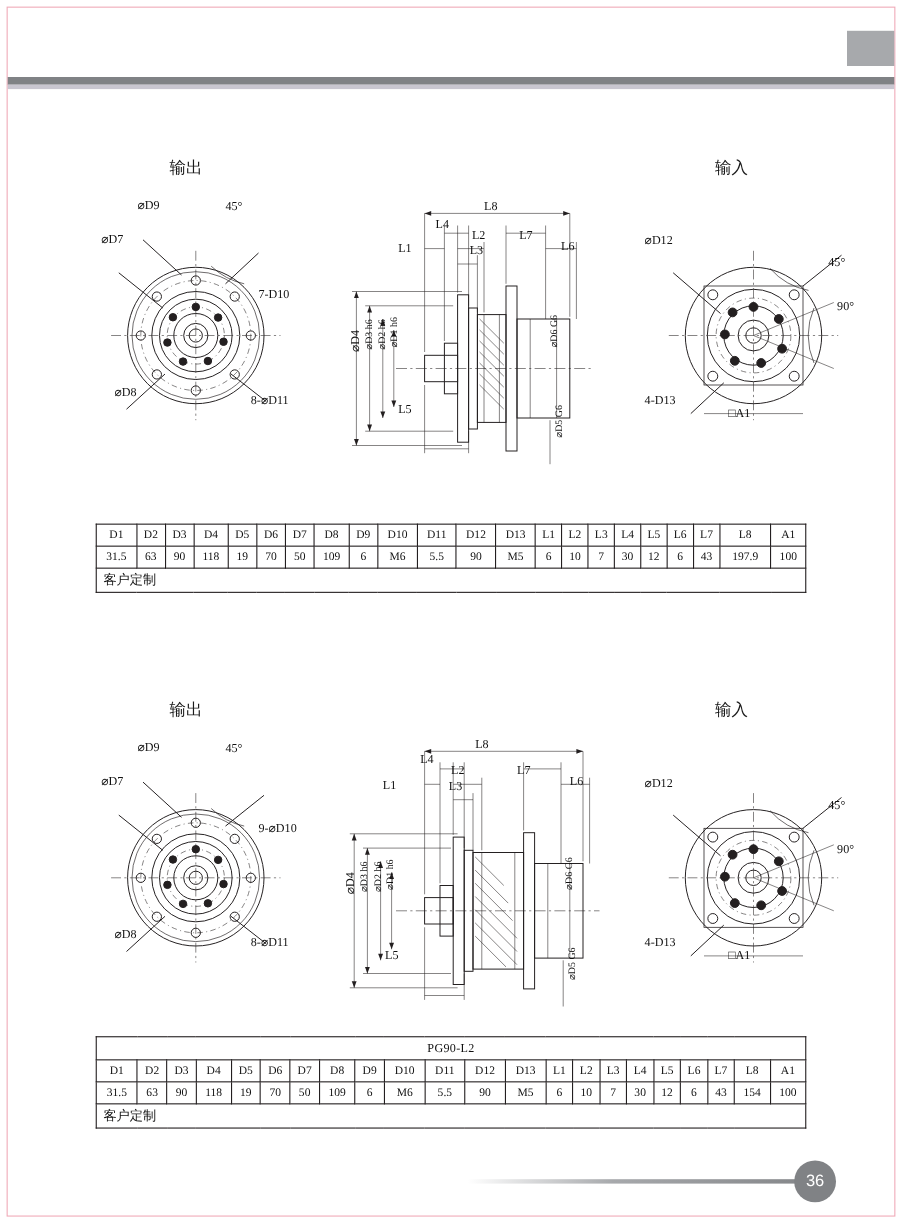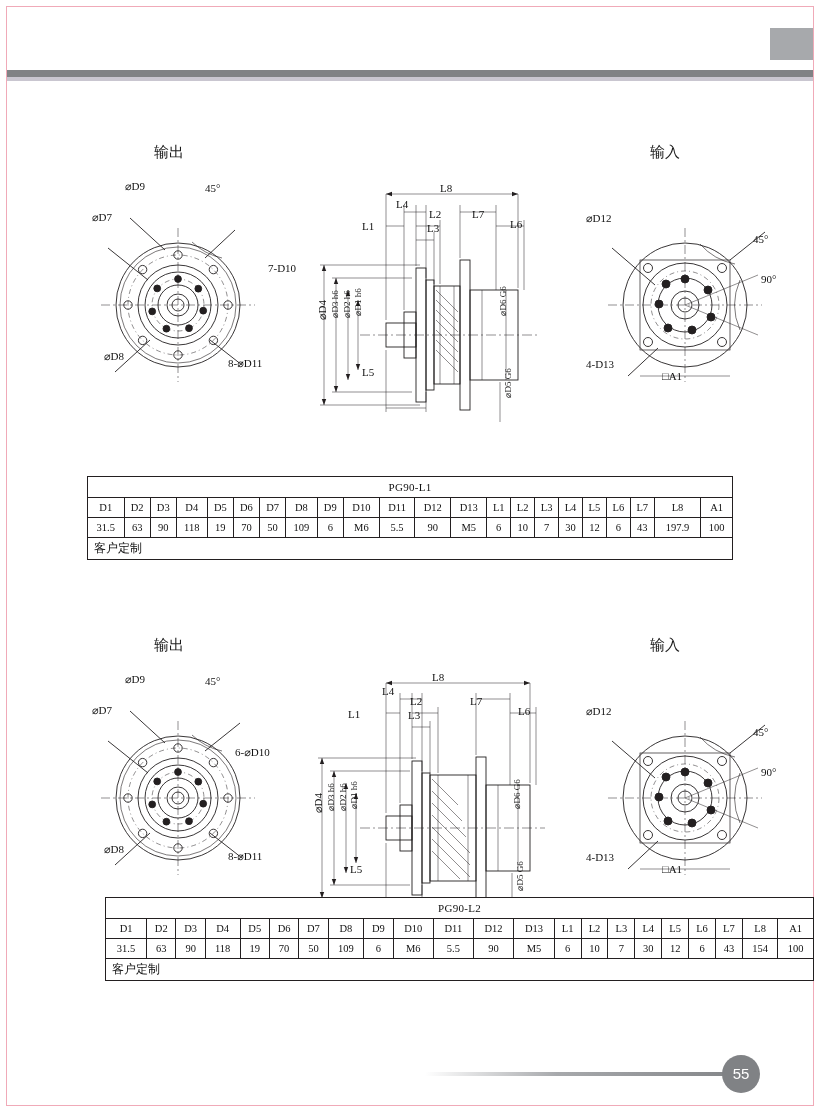--- a/index.html
+++ b/index.html
@@ -129,21 +129,21 @@
       <line x1="165" y1="50" x2="135" y2="78"></line>
       <line x1="172" y1="185" x2="140" y2="160"></line>
 
       <path d="M122 62 A62 62 0 0 0 152 78" stroke-width="0.6"></path>
     </g>
   </svg>
   <div class="abs lbl" style="left:125px;top:60px;">⌀D9</div>
   <div class="abs lbl" style="left:92px;top:91px;">⌀D7</div>
   <div class="abs lbl" style="left:104px;top:230px;">⌀D8</div>
   <div class="abs lbl" style="left:205px;top:62px;">45°</div>
-  <div class="abs lbl" style="left:235px;top:142px;margin-left:33px;">7-D10</div>
+  <div class="abs lbl" style="left:235px;top:142px;">7-D10</div>
   <div class="abs lbl" style="left:228px;top:237px;">8-⌀D11</div>
 
   <svg class="abs" style="left:300px;top:40px;" width="260" height="270" viewBox="0 0 260 270">
     <g fill="none" stroke="#231f20" stroke-width="0.9">
 
       <line x1="60" y1="175" x2="240" y2="175" stroke-dasharray="10 3 2 3" stroke-width="0.5"></line>
 
       <rect x="86" y="163" width="30" height="24"></rect>
 
       <rect x="104" y="152" width="12" height="46"></rect>
@@ -277,23 +277,20 @@
   </svg>
   <div class="abs lbl" style="left:586px;top:92px;">⌀D12</div>
   <div class="abs lbl" style="left:753px;top:113px;">45°</div>
   <div class="abs lbl" style="left:761px;top:153px;">90°</div>
   <div class="abs lbl" style="left:586px;top:238px;">4-D13</div>
   <div class="abs lbl" style="left:662px;top:250px;">□A1</div>
 </div>
 
 <table class="spec-table" style="left:87px;top:476px;width:646px;">
   <tbody>
-      <tr class="title-row">
-    <td colspan="22">PG90-L1</td>
-  </tr>
   <tr class="hdr">
     <td>D1</td>
     <td>D2</td>
     <td>D3</td>
     <td>D4</td>
     <td>D5</td>
     <td>D6</td>
     <td>D7</td>
     <td>D8</td>
     <td>D9</td>
@@ -379,21 +376,21 @@
       <line x1="45" y1="192" x2="80" y2="160"></line>
       <line x1="170" y1="50" x2="135" y2="78"></line>
       <line x1="172" y1="185" x2="140" y2="160"></line>
       <path d="M122 62 A62 62 0 0 0 152 78" stroke-width="0.6"></path>
     </g>
   </svg>
   <div class="abs lbl" style="left:125px;top:60px;">⌀D9</div>
   <div class="abs lbl" style="left:92px;top:91px;">⌀D7</div>
   <div class="abs lbl" style="left:104px;top:230px;">⌀D8</div>
   <div class="abs lbl" style="left:205px;top:62px;">45°</div>
-  <div class="abs lbl" style="left:235px;top:133px;">6-⌀D10</div>
+  <div class="abs lbl" style="left:235px;top:133px;">9-⌀D10</div>
   <div class="abs lbl" style="left:228px;top:237px;">8-⌀D11</div>
 
   <svg class="abs" style="left:300px;top:40px;" width="260" height="270" viewBox="0 0 260 270">
     <g fill="none" stroke="#231f20" stroke-width="0.9">
       <line x1="60" y1="175" x2="245" y2="175" stroke-dasharray="10 3 2 3" stroke-width="0.5"></line>
       <rect x="86" y="163" width="26" height="24"></rect>
       <rect x="100" y="152" width="12" height="46"></rect>
       <rect x="112" y="108" width="10" height="134"></rect>
       <rect x="122" y="120" width="8" height="110"></rect>
       <rect x="130" y="122" width="46" height="106"></rect>
@@ -504,21 +501,21 @@
       <line x1="60" y1="196" x2="150" y2="196" stroke-width="0.5"></line>
     </g>
   </svg>
   <div class="abs lbl" style="left:586px;top:92px;">⌀D12</div>
   <div class="abs lbl" style="left:753px;top:113px;">45°</div>
   <div class="abs lbl" style="left:761px;top:153px;">90°</div>
   <div class="abs lbl" style="left:586px;top:238px;">4-D13</div>
   <div class="abs lbl" style="left:662px;top:250px;">□A1</div>
 </div>
 
-<table class="spec-table" style="left:87px;top:897px;width:709px;margin-left:18px;">
+<table class="spec-table" style="left:87px;top:942px;width:646px;">
   <tbody>
       <tr class="title-row">
     <td colspan="22">PG90-L2</td>
   </tr>
   <tr class="hdr">
     <td>D1</td>
     <td>D2</td>
     <td>D3</td>
     <td>D4</td>
     <td>D5</td>
@@ -564,13 +561,13 @@
     <td>154</td>
     <td>100</td>
   </tr>
   <tr class="note-row">
     <td colspan="22">客户定制</td>
   </tr>
 </tbody>
   </table>
 
 <div class="footer-rule"></div>
-<div class="page-num-circle">55</div>
+<div class="page-num-circle">36</div>
 
 </body></html>

